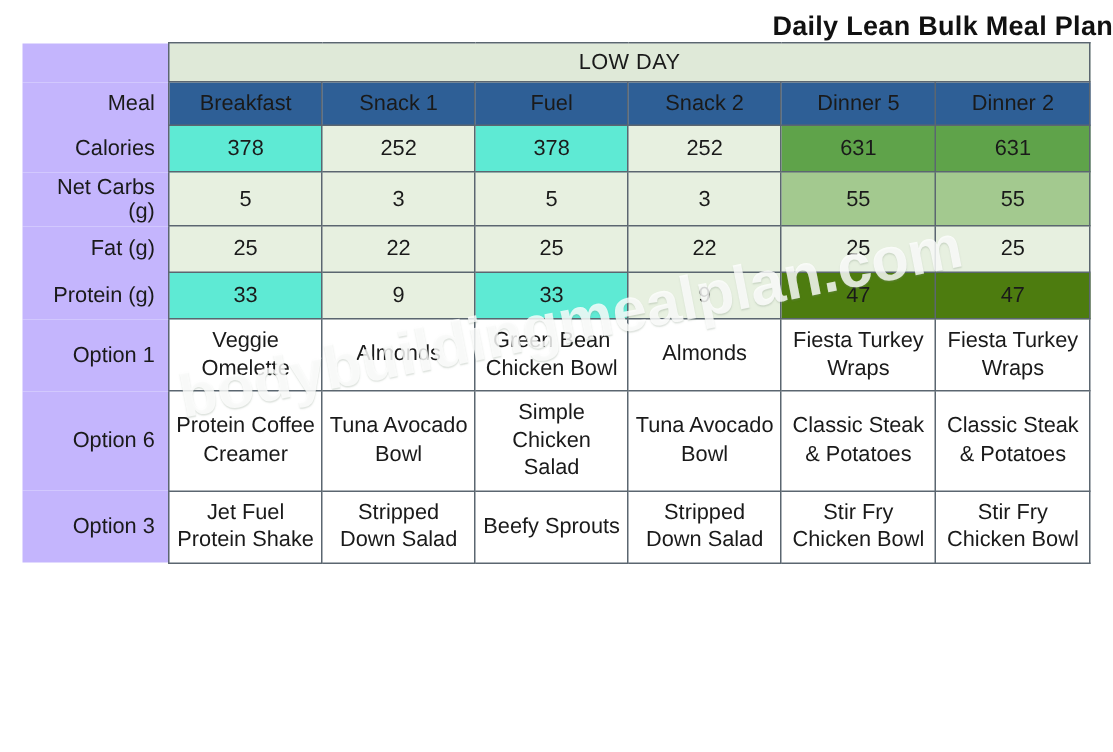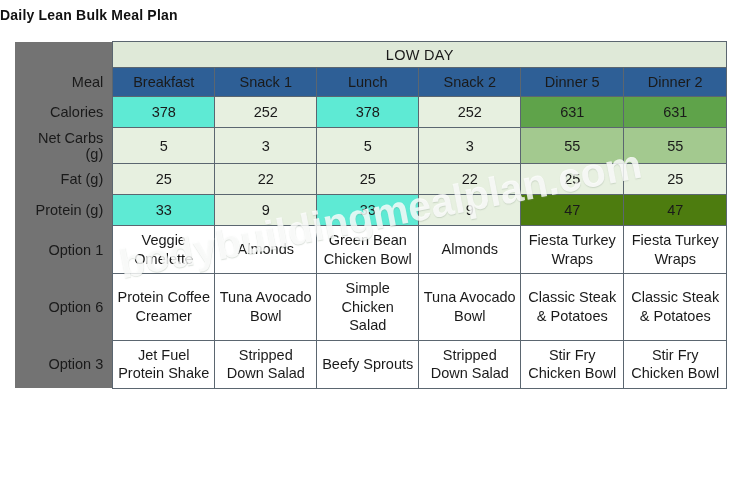--- a/index.html
+++ b/index.html
@@ -10,26 +10,26 @@
     font-family: "Liberation Sans", sans-serif;
   }
   .page {
     position: relative;
     width: 742px;
     height: 501px;
     overflow: hidden;
     background: #ffffff;
   }
   .title {
-    text-align: left;
-    font-size: 14px;
+    text-align: right;
+    font-size: 18px;
     font-weight: bold;
     color: #111111;
     padding-top: 7px;
-    padding-bottom: 18px;
+    padding-bottom: 0;
     letter-spacing: 0.2px;
   }
   table.meal {
     border-collapse: collapse;
     table-layout: fixed;
     width: 712px;
     margin: 0 auto;
   }
   table.meal td, table.meal th {
     border: 1px solid #5b6670;
@@ -41,21 +41,21 @@
     padding: 2px 15px;
   }
   
   .rowlabel {
     border: none !important;
     text-align: right !important;
     padding-right: 9px !important;
     font-weight: bold;
     font-size: 14.5px;
     color: #111111;
-    background: #737373;
+    background: #c4b5fd;
     width: 98px;
   }
   .daybar {
     background: #dfe9d8;
     font-weight: bold;
     font-size: 14.5px;
     letter-spacing: 0.3px;
     height: 26px;
     color: #111111;
   }
@@ -122,21 +122,21 @@
     <tbody>
         <tr>
       <td class="rowlabel"></td>
       <td class="daybar" colspan="6">LOW DAY</td>
     </tr>
 
     <tr>
       <td class="rowlabel">Meal</td>
       <td class="colhead">Breakfast</td>
       <td class="colhead">Snack 1</td>
-      <td class="colhead">Lunch</td>
+      <td class="colhead">Fuel</td>
       <td class="colhead">Snack 2</td>
       <td class="colhead">Dinner 5</td>
       <td class="colhead">Dinner 2</td>
     </tr>
 
     <tr class="macro-row">
       <td class="rowlabel">Calories</td>
       <td class="cell g-mid">378</td>
       <td class="cell g-light">252</td>
       <td class="cell g-mid">378</td>

